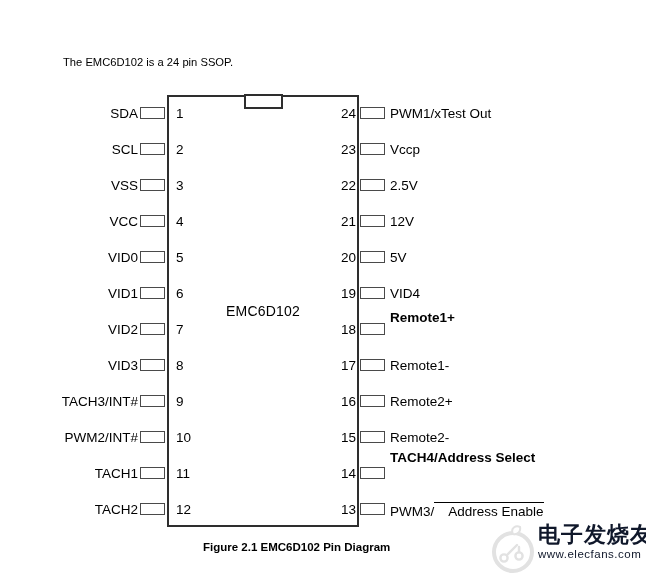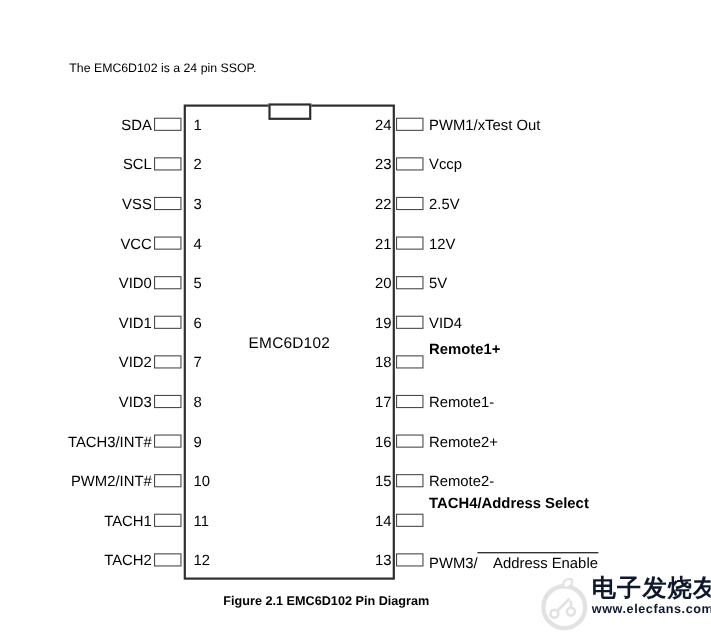--- a/index.html
+++ b/index.html
@@ -27,21 +27,21 @@
   .pin-box-left{left:140px;}
   .pin-box-right{left:360px;}
   .pin-overline{display:inline-block;line-height:17px;border-top:1.5px solid #000;padding-left:14px;}
   
   .caption{left:203px;top:541px;font-size:11.5px;font-weight:bold;white-space:nowrap;}
   
   .watermark{right:2px;bottom:2px;width:156px;height:58px;color:#e2e2e2;}
   .wm-logo{position:absolute;left:2px;top:3px;}
   .wm-text{position:absolute;left:50px;top:0px;width:104px;}
   .wm-brand{font-size:22px;font-weight:bold;line-height:26px;letter-spacing:1px;white-space:nowrap;}
-  .wm-url{font-size:11.5px;font-weight:bold;line-height:13px;letter-spacing:.5px;white-space:nowrap;}
+  .wm-url{font-size:11.5px;font-weight:normal;line-height:13px;letter-spacing:.5px;white-space:nowrap;}
 </style>
 </head>
 <body>
 
 <div class="abs para1">
 </div>
 
 <div class="abs para2">The EMC6D102 is a 24 pin SSOP.</div>
 
 <div class="abs chip-body"></div>

